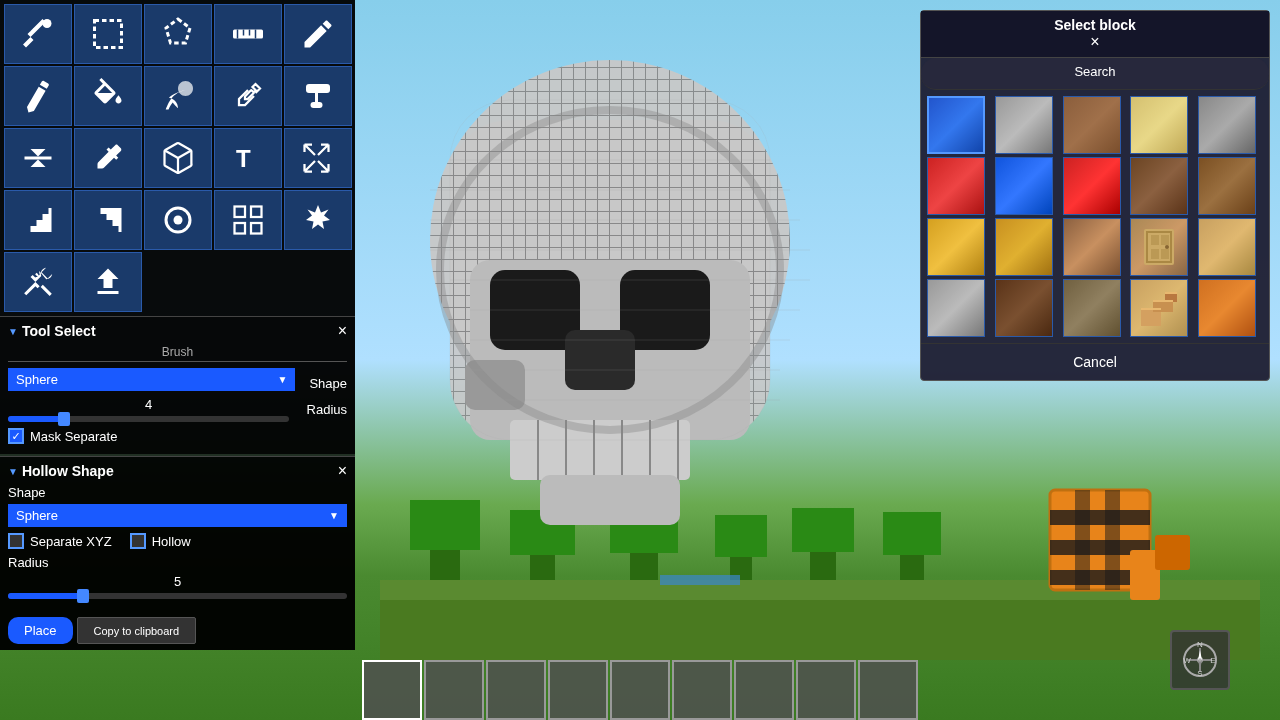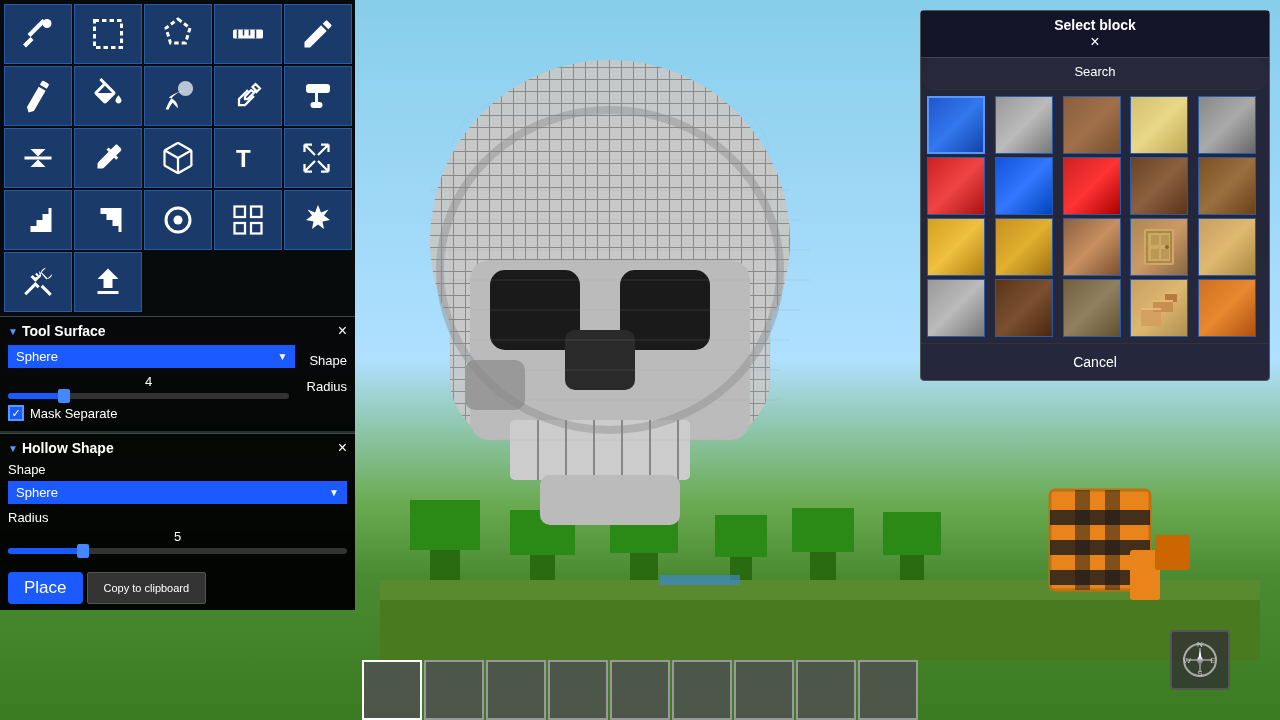--- a/index.html
+++ b/index.html
@@ -190,23 +190,23 @@
       display: flex;
       gap: 4px;
       padding: 6px 8px;
       background: rgba(0,0,0,0.85);
     }
     .btn-blue {
       background: #1a5aff;
       color: white;
       border: none;
       padding: 6px 16px;
-      font-size: 17px;
-      cursor: pointer;
-      border-radius: 4px;
+      font-size: 13px;
+      cursor: pointer;
+      border-radius: 10px;
       text-align: center;
     }
     .btn-dark {
       background: #333;
       color: white;
       border: 1px solid #555;
       padding: 6px 16px;
       font-size: 11px;
       cursor: pointer;
       border-radius: 2px;
@@ -610,24 +610,25 @@
       <svg viewBox="0 0 24 24">
           <path d="M9 16h6v-6h4l-7-7-7 7h4zm-4 2h14v2H5z" fill="white"></path>
         </svg>
     </div>
   </div>
 
   <div class="tool-options">
     <div class="panel-header">
       <div class="panel-title">
         <span class="panel-triangle">▼</span>
-        <span>Tool Surface</span>
+        <span>Tool Select</span>
       </div>
       <button class="close-btn">×</button>
     </div>
+    <div class="section-label">Brush</div>
 
     <div class="option-row">
       <div class="dropdown">
         <span>Sphere</span>
         <span class="dropdown-arrow">▼</span>
       </div>
       <span class="option-label-right" style="margin-left:8px;color:white;">Shape</span>
     </div>
 
     <div class="radius-row">
@@ -660,20 +661,30 @@
 
     <div class="shape-label">Shape</div>
 
     <div class="option-row">
       <div class="dropdown">
         <span>Sphere</span>
         <span class="dropdown-arrow">▼</span>
       </div>
     </div>
 
+    <div class="option-row">
+      <div class="checkbox" style="background:#333;">
+        <span></span>
+      </div>
+      <span class="checkbox-label">Separate XYZ</span>
+      <div class="checkbox" style="background:#333;margin-left:12px;">
+        <span></span>
+      </div>
+      <span class="checkbox-label">Hollow</span>
+    </div>
 
     <div class="shape-label">Radius</div>
     <div class="option-row">
       <div class="radius-slider-container" style="flex:1;">
         <div class="radius-value-center">5</div>
         <div class="fullwidth-track">
           <div class="fullwidth-fill" style="width: 22%;"></div>
           <div class="fullwidth-thumb" style="left: calc(22% - 6px);"></div>
         </div>
       </div>

